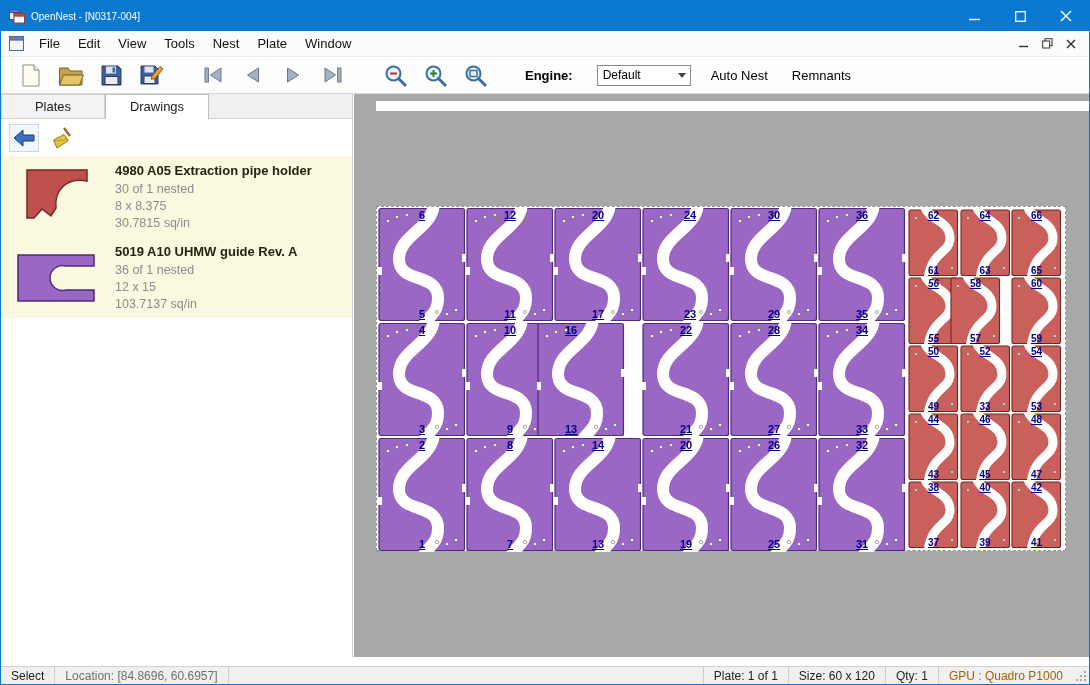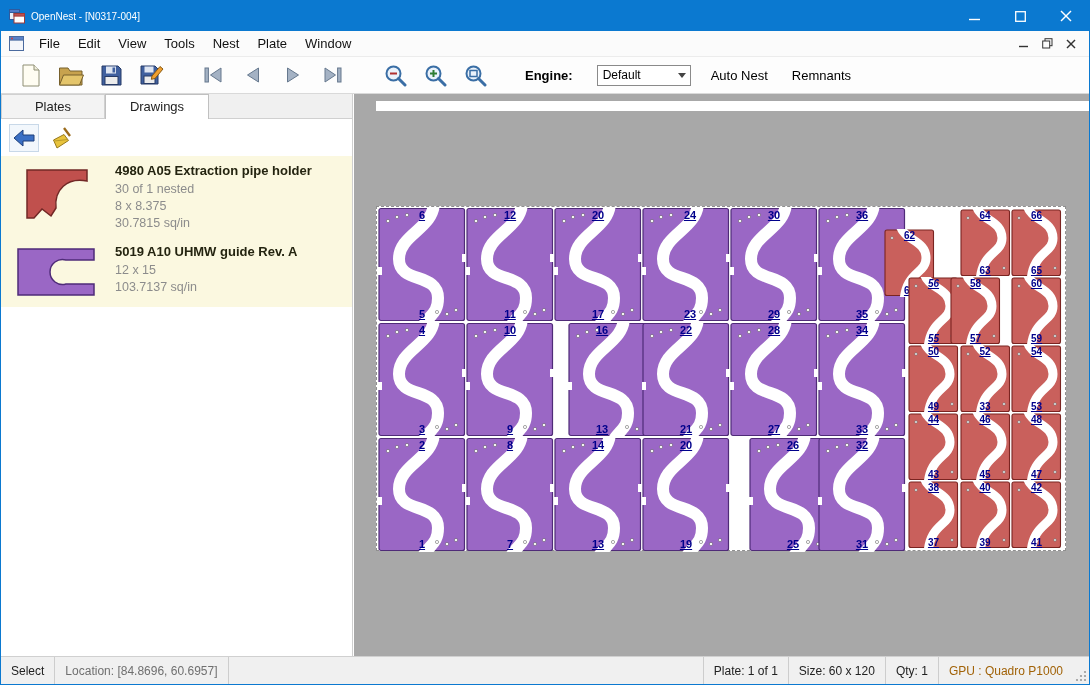--- a/index.html
+++ b/index.html
@@ -53,21 +53,21 @@
   .plate-parts{position:absolute;inset:0}
   .cell{position:absolute}
   .num{position:absolute;left:0;right:0;text-align:center;font-weight:bold;font-size:11px;color:#00008b;text-decoration:underline;pointer-events:none}
   .nt{top:2px}
   .nb{bottom:2px}
   .cell.red .num{font-size:10px}
   .cell.red .nt{top:1px}
   .cell.red .nb{bottom:1px}
 
   
-  .statusbar{position:absolute;left:0;right:0;bottom:0;height:28px;background:#f0f0f0;border-top:1px solid #d0d0d0;display:flex;align-items:center;font-size:12px;color:#222}
+  .statusbar{position:absolute;left:0;right:0;bottom:0;height:18px;background:#f0f0f0;border-top:1px solid #d0d0d0;display:flex;align-items:center;font-size:12px;color:#222}
   .sb-cell{padding:0 10px;height:100%;display:flex;align-items:center;white-space:nowrap}
   .sb-r{border-right:1px solid #cdcdcd}
   .sb-l{border-left:1px solid #cdcdcd}
   .sb-loc{color:#6f6f6f;min-width:170px}
   .sb-spacer{flex:1}
   .sb-grip{width:16px;height:100%;display:flex;align-items:flex-end;justify-content:flex-end;padding:2px}
 </style>
 </head>
 <body>
 
@@ -267,20 +267,21 @@
         </span>
       </div>
       <div class="drawing-item">
         <span class="thumb">
           <svg width="86" height="60" viewBox="0 0 86 60">
             <path d="M4 7 H80 V18 H52 A12.5 12.5 0 1 0 52 42 H80 V53 H4 Z" fill="#9a67c5" stroke="#4f2b78" stroke-width="1.5"></path>
           </svg>
         </span>
         <span class="meta">
           <div class="dtitle">5019 A10 UHMW guide Rev. A</div>
+          <div class="dline">36 of 1 nested</div>
           <div class="dline">12 x 15</div>
           <div class="dline">103.7137 sq/in</div>
         </span>
       </div>
     </div>
   </div>
 
   <div class="canvas">
     <div class="sheet-top-strip"></div>
     <div class="plate">
@@ -374,21 +375,21 @@
               <path d="M56 -5 C56 22 21 27 21 52 C21 77 60 65 60 91 C60 108 50 108 44 121" fill="none" stroke="#fff" stroke-width="12" stroke-linecap="round"></path>
               <rect x="-2" y="60" width="6" height="8" fill="#fff"></rect>
               <rect x="84" y="47" width="6" height="8" fill="#fff"></rect>
               <circle cx="10" cy="14" r="1.6" fill="#fff" stroke="#555" stroke-width="0.5"></circle>
               <circle cx="19" cy="10" r="1.6" fill="#fff" stroke="#555" stroke-width="0.5"></circle>
               <circle cx="29" cy="8" r="1.6" fill="#fff" stroke="#555" stroke-width="0.5"></circle>
               <circle cx="59" cy="105" r="1.6" fill="#fff" stroke="#555" stroke-width="0.5"></circle>
               <circle cx="69" cy="107" r="1.6" fill="#fff" stroke="#555" stroke-width="0.5"></circle>
               <circle cx="78" cy="103" r="1.6" fill="#fff" stroke="#555" stroke-width="0.5"></circle>
             </svg><span class="num nt">10</span><span class="num nb">9</span></div>
-          <div class="cell purple" style="left: 191px; top: 115px; width: 68px; height: 115px;"><svg width="88" height="115" viewBox="0 0 88 115">
+          <div class="cell purple" style="left: 160px; top: 115px; width: 68px; height: 115px;"><svg width="88" height="115" viewBox="0 0 88 115">
               <rect x="1" y="1.5" width="85.5" height="112" rx="2" fill="#9a67c5" stroke="#4f2b78" stroke-width="1.2"></rect>
               <path d="M56 -5 C56 22 21 27 21 52 C21 77 60 65 60 91 C60 108 50 108 44 121" fill="none" stroke="#fff" stroke-width="12" stroke-linecap="round"></path>
               <rect x="-2" y="60" width="6" height="8" fill="#fff"></rect>
               <rect x="84" y="47" width="6" height="8" fill="#fff"></rect>
               <circle cx="10" cy="14" r="1.6" fill="#fff" stroke="#555" stroke-width="0.5"></circle>
               <circle cx="19" cy="10" r="1.6" fill="#fff" stroke="#555" stroke-width="0.5"></circle>
               <circle cx="29" cy="8" r="1.6" fill="#fff" stroke="#555" stroke-width="0.5"></circle>
               <circle cx="59" cy="105" r="1.6" fill="#fff" stroke="#555" stroke-width="0.5"></circle>
               <circle cx="69" cy="107" r="1.6" fill="#fff" stroke="#555" stroke-width="0.5"></circle>
               <circle cx="78" cy="103" r="1.6" fill="#fff" stroke="#555" stroke-width="0.5"></circle>
@@ -470,21 +471,21 @@
               <path d="M56 -5 C56 22 21 27 21 52 C21 77 60 65 60 91 C60 108 50 108 44 121" fill="none" stroke="#fff" stroke-width="12" stroke-linecap="round"></path>
               <rect x="-2" y="60" width="6" height="8" fill="#fff"></rect>
               <rect x="84" y="47" width="6" height="8" fill="#fff"></rect>
               <circle cx="10" cy="14" r="1.6" fill="#fff" stroke="#555" stroke-width="0.5"></circle>
               <circle cx="19" cy="10" r="1.6" fill="#fff" stroke="#555" stroke-width="0.5"></circle>
               <circle cx="29" cy="8" r="1.6" fill="#fff" stroke="#555" stroke-width="0.5"></circle>
               <circle cx="59" cy="105" r="1.6" fill="#fff" stroke="#555" stroke-width="0.5"></circle>
               <circle cx="69" cy="107" r="1.6" fill="#fff" stroke="#555" stroke-width="0.5"></circle>
               <circle cx="78" cy="103" r="1.6" fill="#fff" stroke="#555" stroke-width="0.5"></circle>
             </svg><span class="num nt">20</span><span class="num nb">19</span></div>
-          <div class="cell purple" style="left: 372px; top: 230px; width: 88px; height: 115px;"><svg width="88" height="115" viewBox="0 0 88 115">
+          <div class="cell purple" style="left: 353px; top: 230px; width: 88px; height: 115px;"><svg width="88" height="115" viewBox="0 0 88 115">
               <rect x="1" y="1.5" width="85.5" height="112" rx="2" fill="#9a67c5" stroke="#4f2b78" stroke-width="1.2"></rect>
               <path d="M56 -5 C56 22 21 27 21 52 C21 77 60 65 60 91 C60 108 50 108 44 121" fill="none" stroke="#fff" stroke-width="12" stroke-linecap="round"></path>
               <rect x="-2" y="60" width="6" height="8" fill="#fff"></rect>
               <rect x="84" y="47" width="6" height="8" fill="#fff"></rect>
               <circle cx="10" cy="14" r="1.6" fill="#fff" stroke="#555" stroke-width="0.5"></circle>
               <circle cx="19" cy="10" r="1.6" fill="#fff" stroke="#555" stroke-width="0.5"></circle>
               <circle cx="29" cy="8" r="1.6" fill="#fff" stroke="#555" stroke-width="0.5"></circle>
               <circle cx="59" cy="105" r="1.6" fill="#fff" stroke="#555" stroke-width="0.5"></circle>
               <circle cx="69" cy="107" r="1.6" fill="#fff" stroke="#555" stroke-width="0.5"></circle>
               <circle cx="78" cy="103" r="1.6" fill="#fff" stroke="#555" stroke-width="0.5"></circle>
@@ -494,21 +495,21 @@
               <path d="M56 -5 C56 22 21 27 21 52 C21 77 60 65 60 91 C60 108 50 108 44 121" fill="none" stroke="#fff" stroke-width="12" stroke-linecap="round"></path>
               <rect x="-2" y="60" width="6" height="8" fill="#fff"></rect>
               <rect x="84" y="47" width="6" height="8" fill="#fff"></rect>
               <circle cx="10" cy="14" r="1.6" fill="#fff" stroke="#555" stroke-width="0.5"></circle>
               <circle cx="19" cy="10" r="1.6" fill="#fff" stroke="#555" stroke-width="0.5"></circle>
               <circle cx="29" cy="8" r="1.6" fill="#fff" stroke="#555" stroke-width="0.5"></circle>
               <circle cx="59" cy="105" r="1.6" fill="#fff" stroke="#555" stroke-width="0.5"></circle>
               <circle cx="69" cy="107" r="1.6" fill="#fff" stroke="#555" stroke-width="0.5"></circle>
               <circle cx="78" cy="103" r="1.6" fill="#fff" stroke="#555" stroke-width="0.5"></circle>
             </svg><span class="num nt">32</span><span class="num nb">31</span></div>
-          <div class="cell red" style="left: 507px; top: 2px; width: 51px; height: 68px; margin-top: 20px;"><svg width="51" height="68" viewBox="0 0 51 68">
+          <div class="cell red" style="left: 531px; top: 2px; width: 51px; height: 68px;"><svg width="51" height="68" viewBox="0 0 51 68">
               <rect x="1" y="1" width="48.5" height="65.5" rx="2" fill="#c9605c" stroke="#7a2421" stroke-width="1.1"></rect>
               <path d="M16 -4 C20 12 42 11 42 29 C42 45 22 42 20 72" fill="none" stroke="#fff" stroke-width="9" stroke-linecap="round"></path>
               <circle cx="8" cy="9" r="1.3" fill="#fff" stroke="#555" stroke-width="0.5"></circle>
               <circle cx="44" cy="59" r="1.3" fill="#fff" stroke="#555" stroke-width="0.5"></circle>
             </svg><span class="num nt">62</span><span class="num nb">61</span></div>
           <div class="cell red" style="left: 582.5px; top: 2px; width: 51px; height: 68px;"><svg width="51" height="68" viewBox="0 0 51 68">
               <rect x="1" y="1" width="48.5" height="65.5" rx="2" fill="#c9605c" stroke="#7a2421" stroke-width="1.1"></rect>
               <path d="M16 -4 C20 12 42 11 42 29 C42 45 22 42 20 72" fill="none" stroke="#fff" stroke-width="9" stroke-linecap="round"></path>
               <circle cx="8" cy="9" r="1.3" fill="#fff" stroke="#555" stroke-width="0.5"></circle>
               <circle cx="44" cy="59" r="1.3" fill="#fff" stroke="#555" stroke-width="0.5"></circle>

